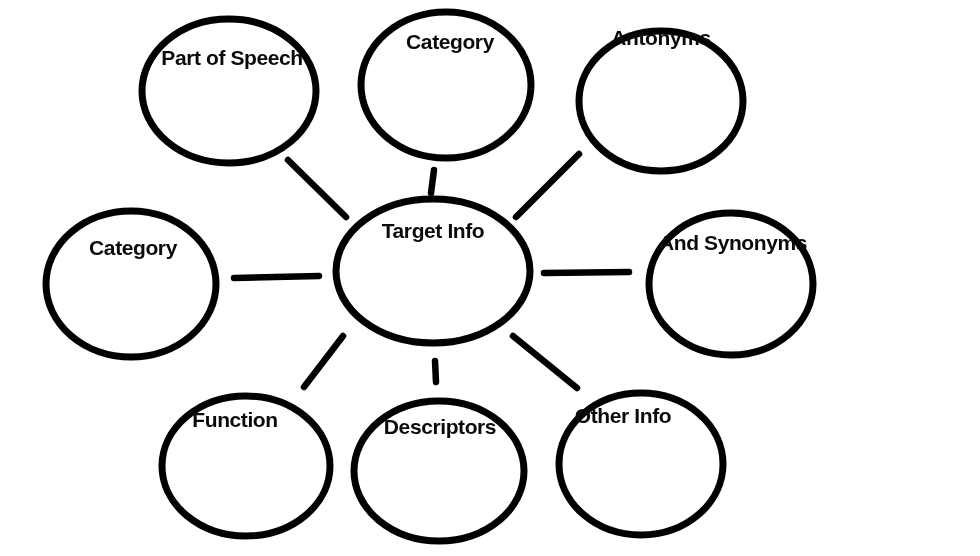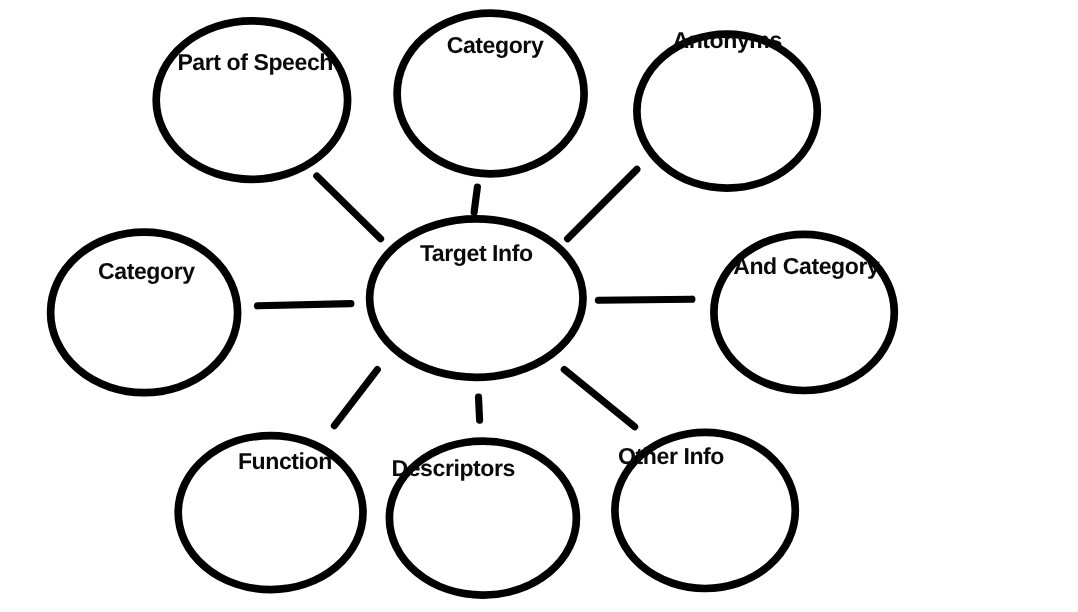--- a/index.html
+++ b/index.html
@@ -69,22 +69,22 @@
 
   <div class="label" style="left:450px;top:32px">Category</div>
 
   <div class="label" style="left:661px;top:28px">Antonyms</div>
 
   <div class="label" style="left:133px;top:238px">Category</div>
 
   <div class="label" style="left:433px;top:221px">Target Info</div>
 
   <div class="label" style="left:733px;top:233px">
-    <div>And Category</div>
+    <div>And Synonyms</div>
   </div>
 
-  <div class="label" style="left:259px;top:410px">Function</div>
+  <div class="label" style="left:235px;top:410px">Function</div>
 
-  <div class="label" style="left:412px;top:417px">Descriptors</div>
+  <div class="label" style="left:440px;top:417px">Descriptors</div>
 
-  <div class="label" style="left:610px;top:406px">Other Info</div>
+  <div class="label" style="left:623px;top:406px">Other Info</div>
 
 </div>
 
 </body></html>

